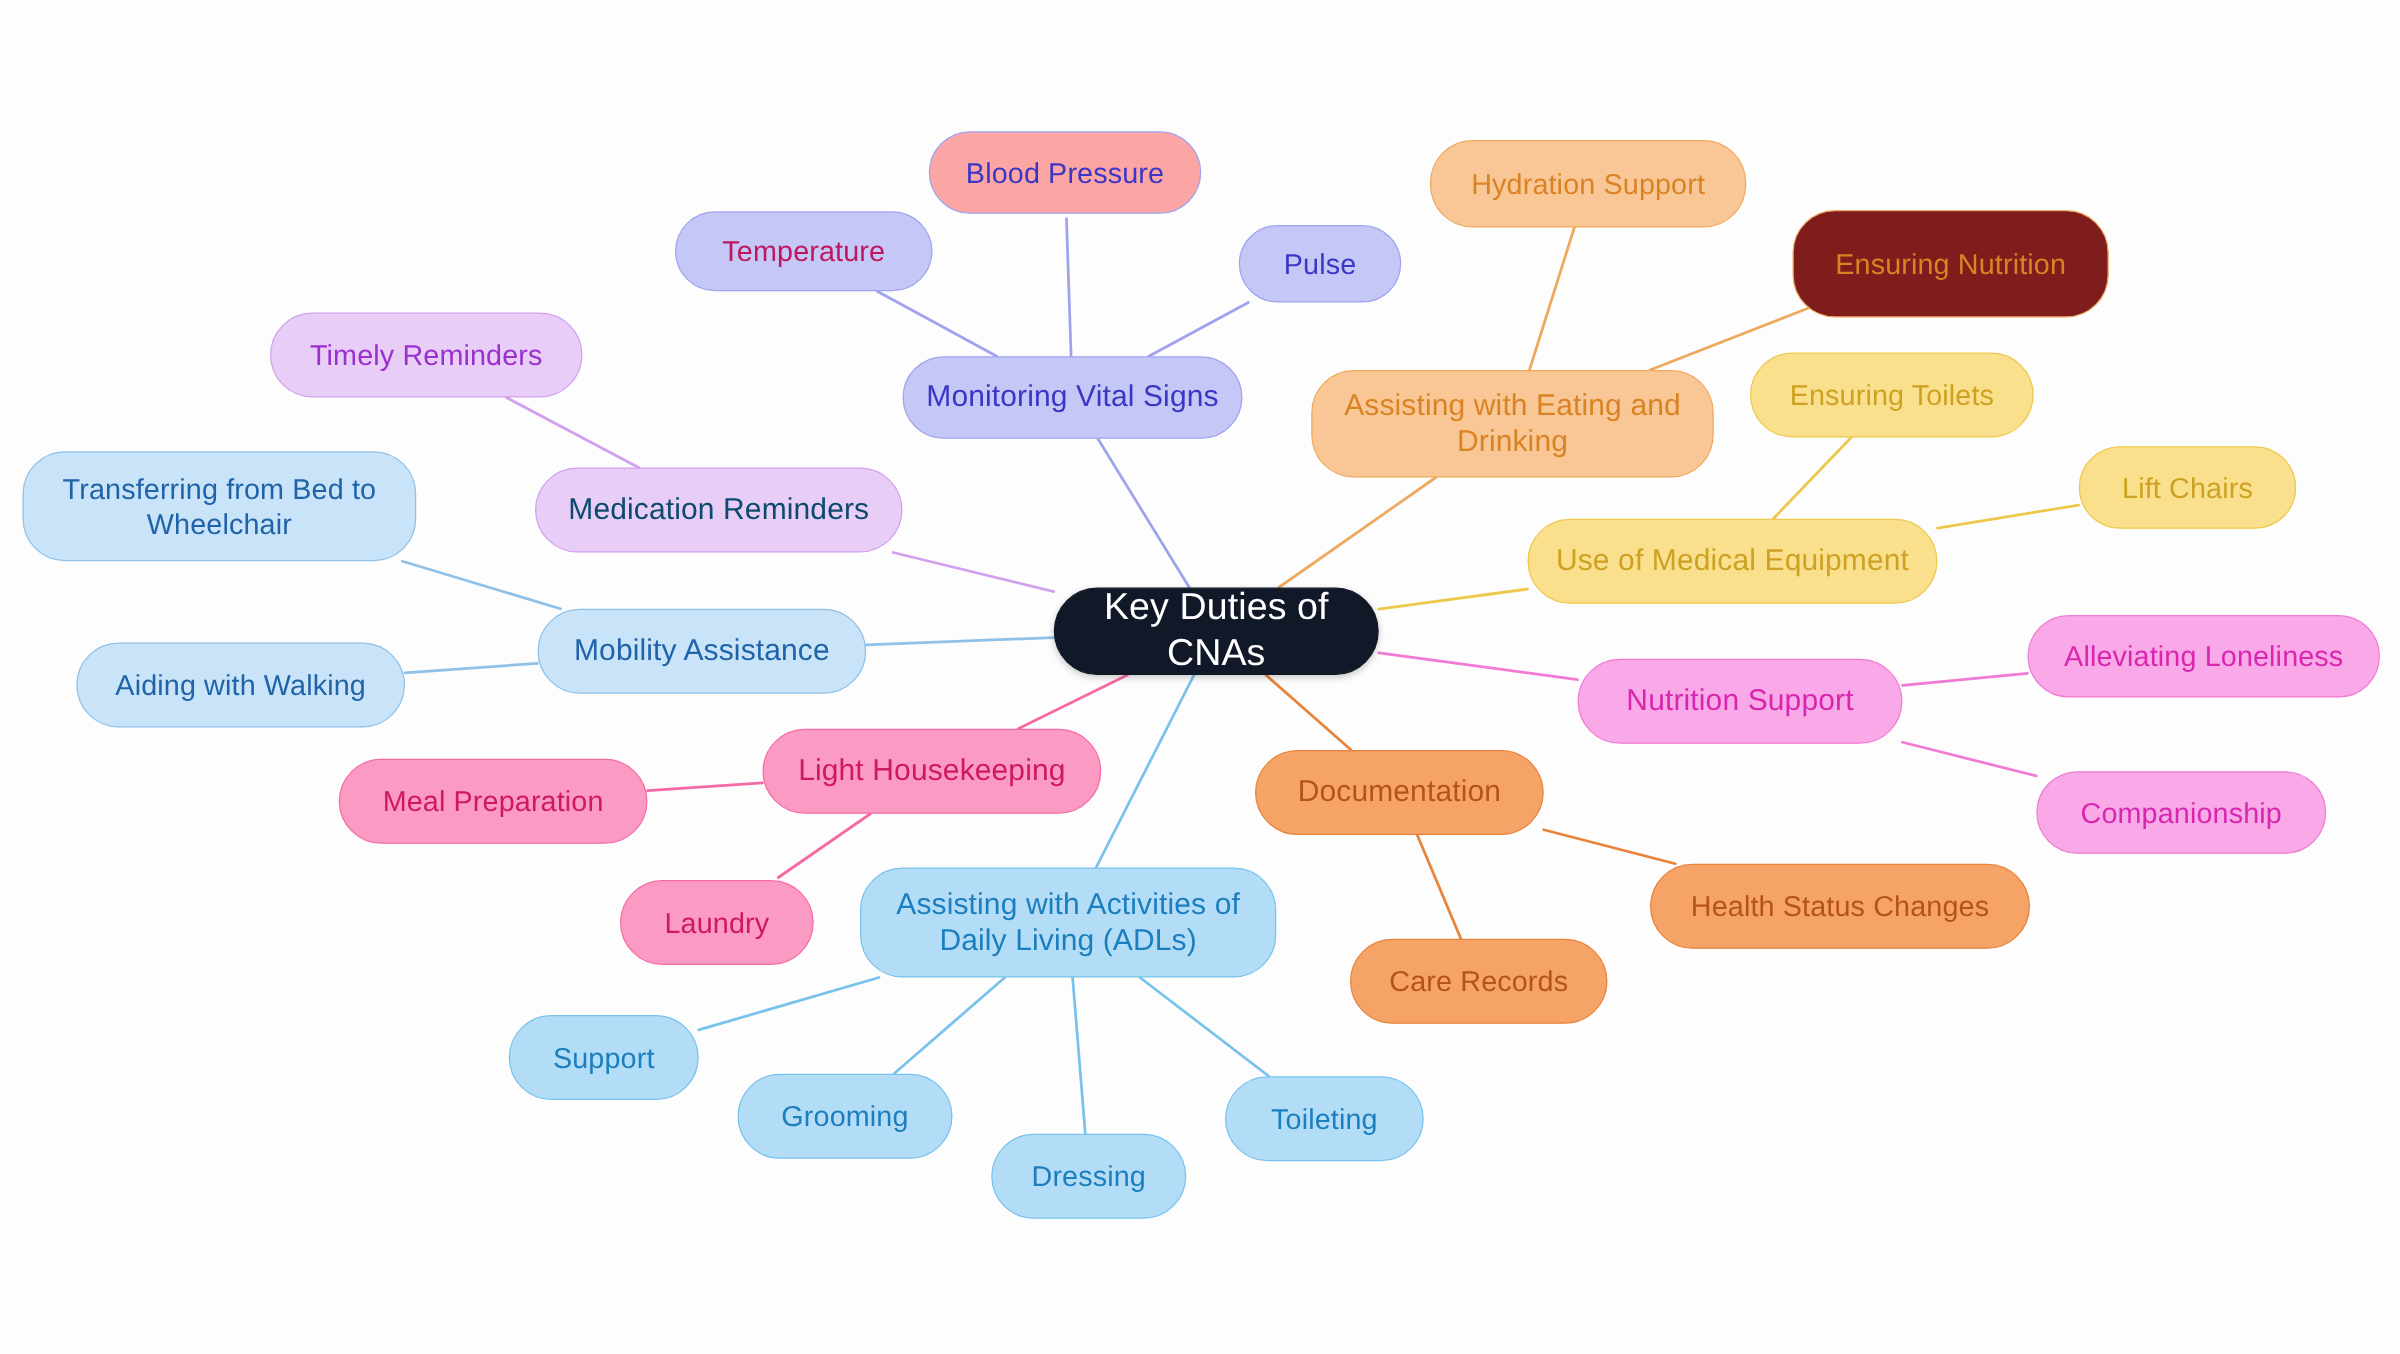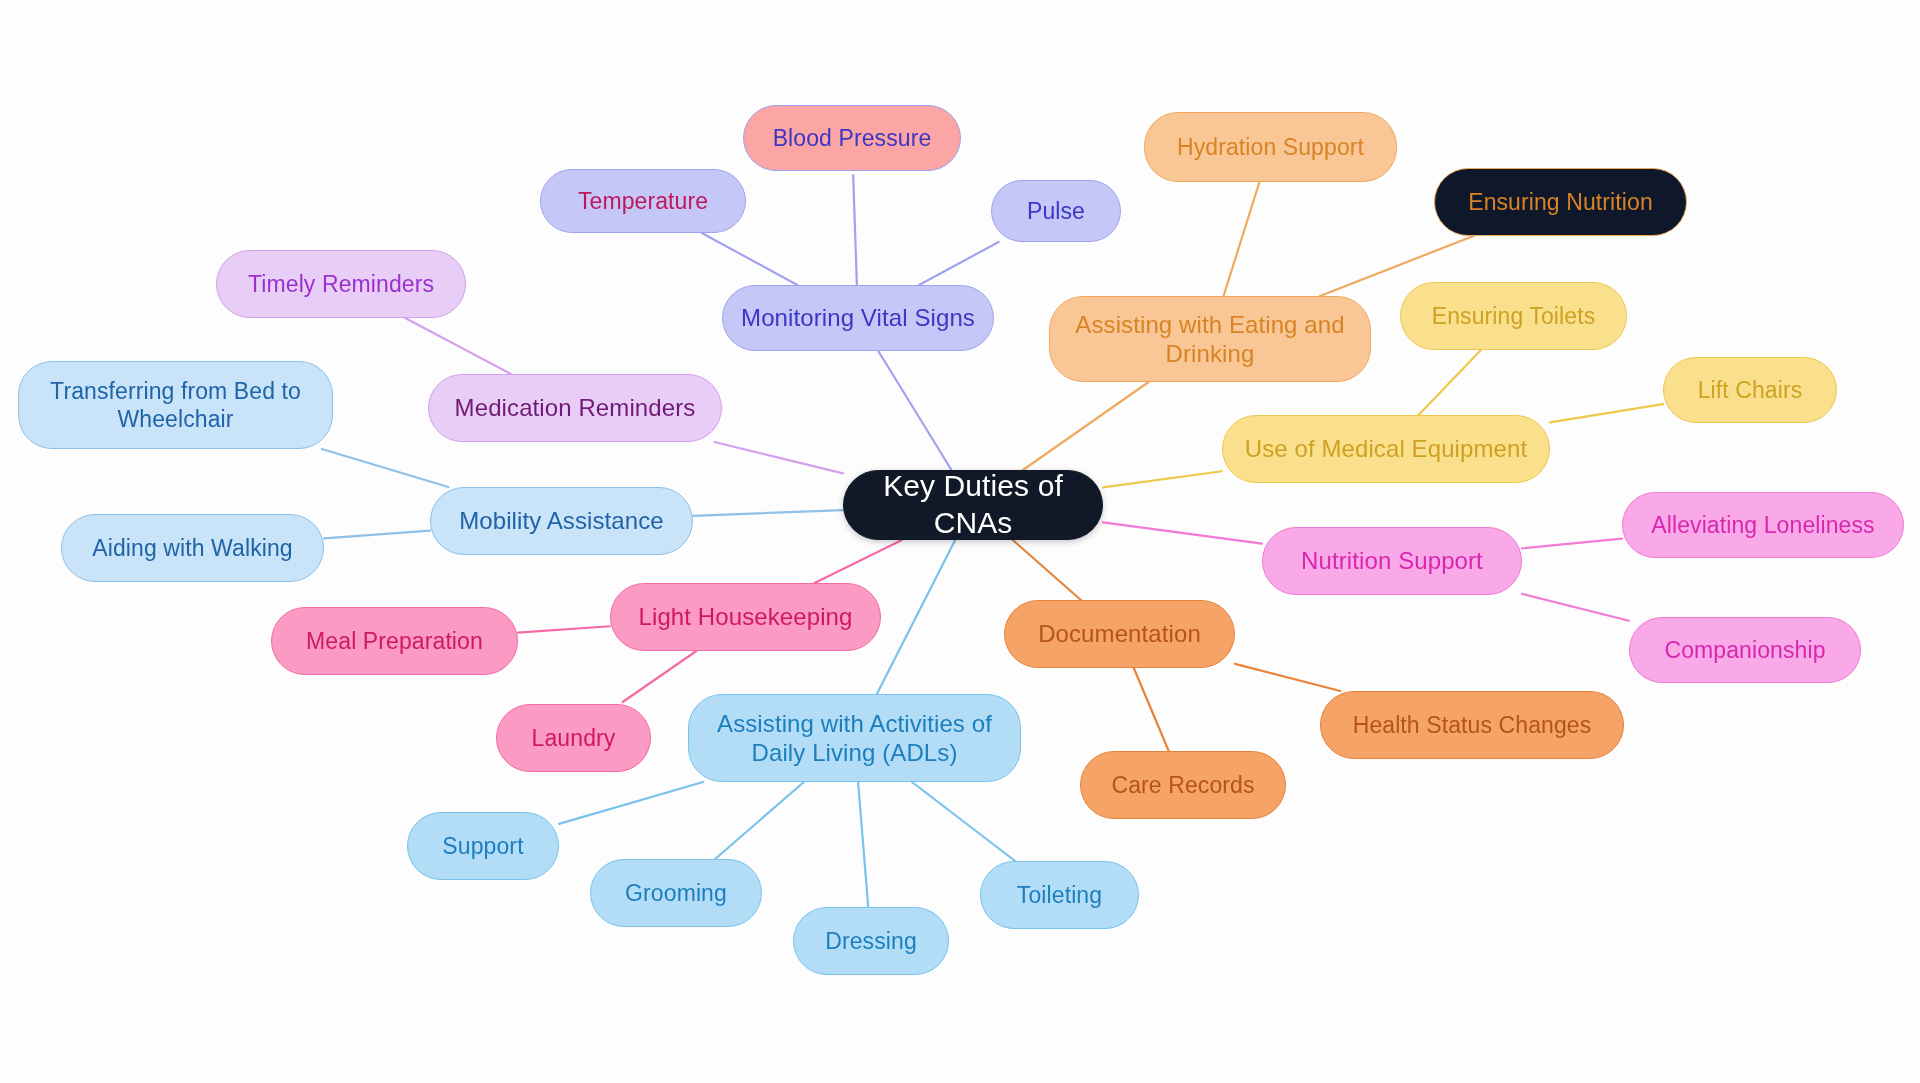--- a/index.html
+++ b/index.html
@@ -88,21 +88,21 @@
       <line x1="510.8387096774194" y1="374" x2="405.1612903225806" y2="318" stroke="#D1A0EE" stroke-width="2.2" stroke-linecap="round"></line>
     </svg>
 <div class="node root" style="left: 843px; top: 470px; width: 260px; height: 70px;">Key Duties of CNAs</div>
     <div class="node lvl1" style="left: 722px; top: 285px; width: 272px; height: 66px; background: rgb(197, 200, 247); color: rgb(59, 54, 196); border-color: rgb(159, 163, 238);">Monitoring Vital Signs</div>
     <div class="node lvl2" style="left: 743px; top: 105px; width: 218px; height: 66px; background: #fca5a5; color: rgb(59, 54, 196); border-color: rgb(159, 163, 238);">Blood Pressure</div>
     <div class="node lvl2" style="left: 540px; top: 169px; width: 206px; height: 64px; background: rgb(197, 200, 247); color: #be185d; border-color: rgb(159, 163, 238);">Temperature</div>
     <div class="node lvl2" style="left: 991px; top: 180px; width: 130px; height: 62px; background: rgb(197, 200, 247); color: rgb(59, 54, 196); border-color: rgb(159, 163, 238);">Pulse</div>
     <div class="node lvl1" style="left: 1049px; top: 296px; width: 322px; height: 86px; background: rgb(249, 199, 149); color: rgb(217, 131, 36); border-color: rgb(239, 169, 94);">Assisting with Eating and
 Drinking</div>
     <div class="node lvl2" style="left: 1144px; top: 112px; width: 253px; height: 70px; background: rgb(249, 199, 149); color: rgb(217, 131, 36); border-color: rgb(239, 169, 94);">Hydration Support</div>
-    <div class="node lvl2" style="left: 1434px; top: 168px; width: 253px; height: 68px; background: #0f172a; color: rgb(217, 131, 36); border-color: rgb(239, 169, 94);">Ensuring Nutrition</div>
+    <div class="node lvl2" style="left: 1434px; top: 168px; width: 253px; height: 86px; background: #7f1d1d; color: rgb(217, 131, 36); border-color: rgb(239, 169, 94);">Ensuring Nutrition</div>
     <div class="node lvl1" style="left: 1222px; top: 415px; width: 328px; height: 68px; background: rgb(250, 224, 140); color: rgb(205, 162, 35); border-color: rgb(237, 200, 75);">Use of Medical Equipment</div>
     <div class="node lvl2" style="left: 1400px; top: 282px; width: 227px; height: 68px; background: rgb(250, 224, 140); color: rgb(205, 162, 35); border-color: rgb(237, 200, 75);">Ensuring Toilets</div>
     <div class="node lvl2" style="left: 1663px; top: 357px; width: 174px; height: 66px; background: rgb(250, 224, 140); color: rgb(205, 162, 35); border-color: rgb(237, 200, 75);">Lift Chairs</div>
     <div class="node lvl1" style="left: 1262px; top: 527px; width: 260px; height: 68px; background: rgb(249, 169, 232); color: rgb(216, 39, 174); border-color: rgb(240, 122, 212);">Nutrition Support</div>
     <div class="node lvl2" style="left: 1622px; top: 492px; width: 282px; height: 66px; background: rgb(249, 169, 232); color: rgb(216, 39, 174); border-color: rgb(240, 122, 212);">Alleviating Loneliness</div>
     <div class="node lvl2" style="left: 1629px; top: 617px; width: 232px; height: 66px; background: rgb(249, 169, 232); color: rgb(216, 39, 174); border-color: rgb(240, 122, 212);">Companionship</div>
     <div class="node lvl1" style="left: 1004px; top: 600px; width: 231px; height: 68px; background: rgb(246, 163, 104); color: rgb(181, 84, 26); border-color: rgb(232, 131, 58);">Documentation</div>
     <div class="node lvl2" style="left: 1320px; top: 691px; width: 304px; height: 68px; background: rgb(246, 163, 104); color: rgb(181, 84, 26); border-color: rgb(232, 131, 58);">Health Status Changes</div>
     <div class="node lvl2" style="left: 1080px; top: 751px; width: 206px; height: 68px; background: rgb(246, 163, 104); color: rgb(181, 84, 26); border-color: rgb(232, 131, 58);">Care Records</div>
     <div class="node lvl1" style="left: 688px; top: 694px; width: 333px; height: 88px; background: rgb(179, 221, 247); color: rgb(27, 126, 190); border-color: rgb(120, 194, 236);">Assisting with Activities of
@@ -111,15 +111,15 @@
     <div class="node lvl2" style="left: 590px; top: 859px; width: 172px; height: 68px; background: rgb(179, 221, 247); color: rgb(27, 126, 190); border-color: rgb(120, 194, 236);">Grooming</div>
     <div class="node lvl2" style="left: 793px; top: 907px; width: 156px; height: 68px; background: rgb(179, 221, 247); color: rgb(27, 126, 190); border-color: rgb(120, 194, 236);">Dressing</div>
     <div class="node lvl2" style="left: 980px; top: 861px; width: 159px; height: 68px; background: rgb(179, 221, 247); color: rgb(27, 126, 190); border-color: rgb(120, 194, 236);">Toileting</div>
     <div class="node lvl1" style="left: 610px; top: 583px; width: 271px; height: 68px; background: rgb(251, 155, 196); color: rgb(206, 24, 98); border-color: rgb(245, 106, 165);">Light Housekeeping</div>
     <div class="node lvl2" style="left: 271px; top: 607px; width: 247px; height: 68px; background: rgb(251, 155, 196); color: rgb(206, 24, 98); border-color: rgb(245, 106, 165);">Meal Preparation</div>
     <div class="node lvl2" style="left: 496px; top: 704px; width: 155px; height: 68px; background: rgb(251, 155, 196); color: rgb(206, 24, 98); border-color: rgb(245, 106, 165);">Laundry</div>
     <div class="node lvl1" style="left: 430px; top: 487px; width: 263px; height: 68px; background: rgb(201, 227, 248); color: rgb(31, 99, 168); border-color: rgb(142, 192, 232);">Mobility Assistance</div>
     <div class="node lvl2" style="left: 18px; top: 361px; width: 315px; height: 88px; background: rgb(201, 227, 248); color: rgb(31, 99, 168); border-color: rgb(142, 192, 232);">Transferring from Bed to
 Wheelchair</div>
     <div class="node lvl2" style="left: 61px; top: 514px; width: 263px; height: 68px; background: rgb(201, 227, 248); color: rgb(31, 99, 168); border-color: rgb(142, 192, 232);">Aiding with Walking</div>
-    <div class="node lvl1" style="left: 428px; top: 374px; width: 294px; height: 68px; background: rgb(232, 205, 247); color: #701a75; border-color: rgb(209, 160, 238);">Medication Reminders</div>
+    <div class="node lvl1" style="left: 428px; top: 374px; width: 294px; height: 68px; background: rgb(232, 205, 247); color: #0c4a6e; border-color: rgb(209, 160, 238);">Medication Reminders</div>
     <div class="node lvl2" style="left: 216px; top: 250px; width: 250px; height: 68px; background: rgb(232, 205, 247); color: rgb(154, 48, 206); border-color: rgb(209, 160, 238);">Timely Reminders</div>
   </div>
 
 </body></html>

